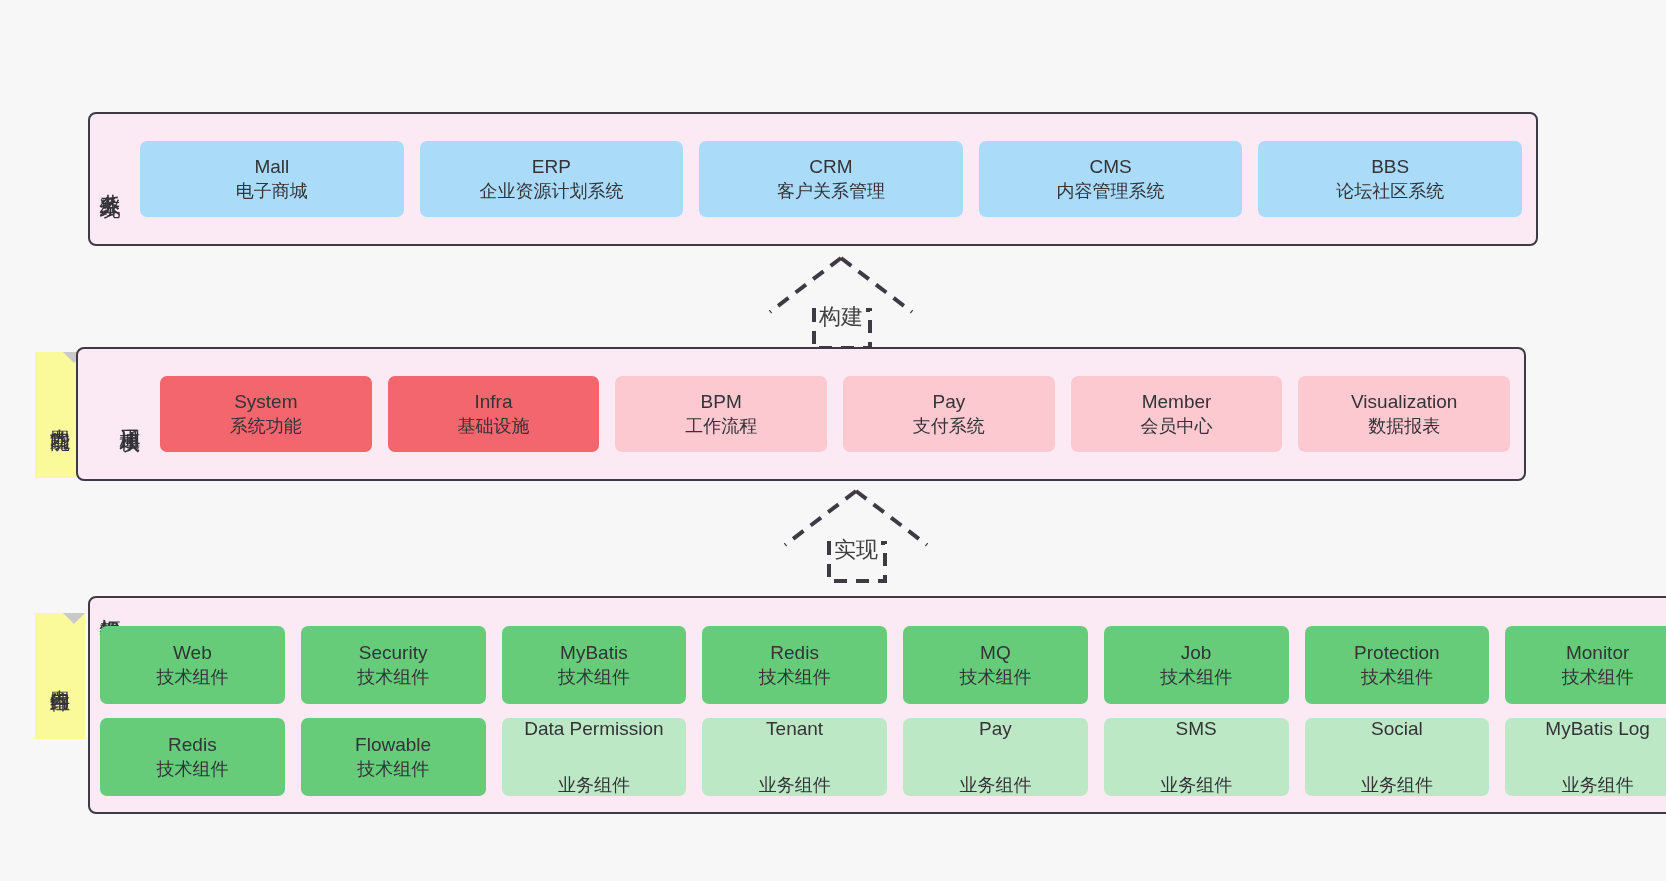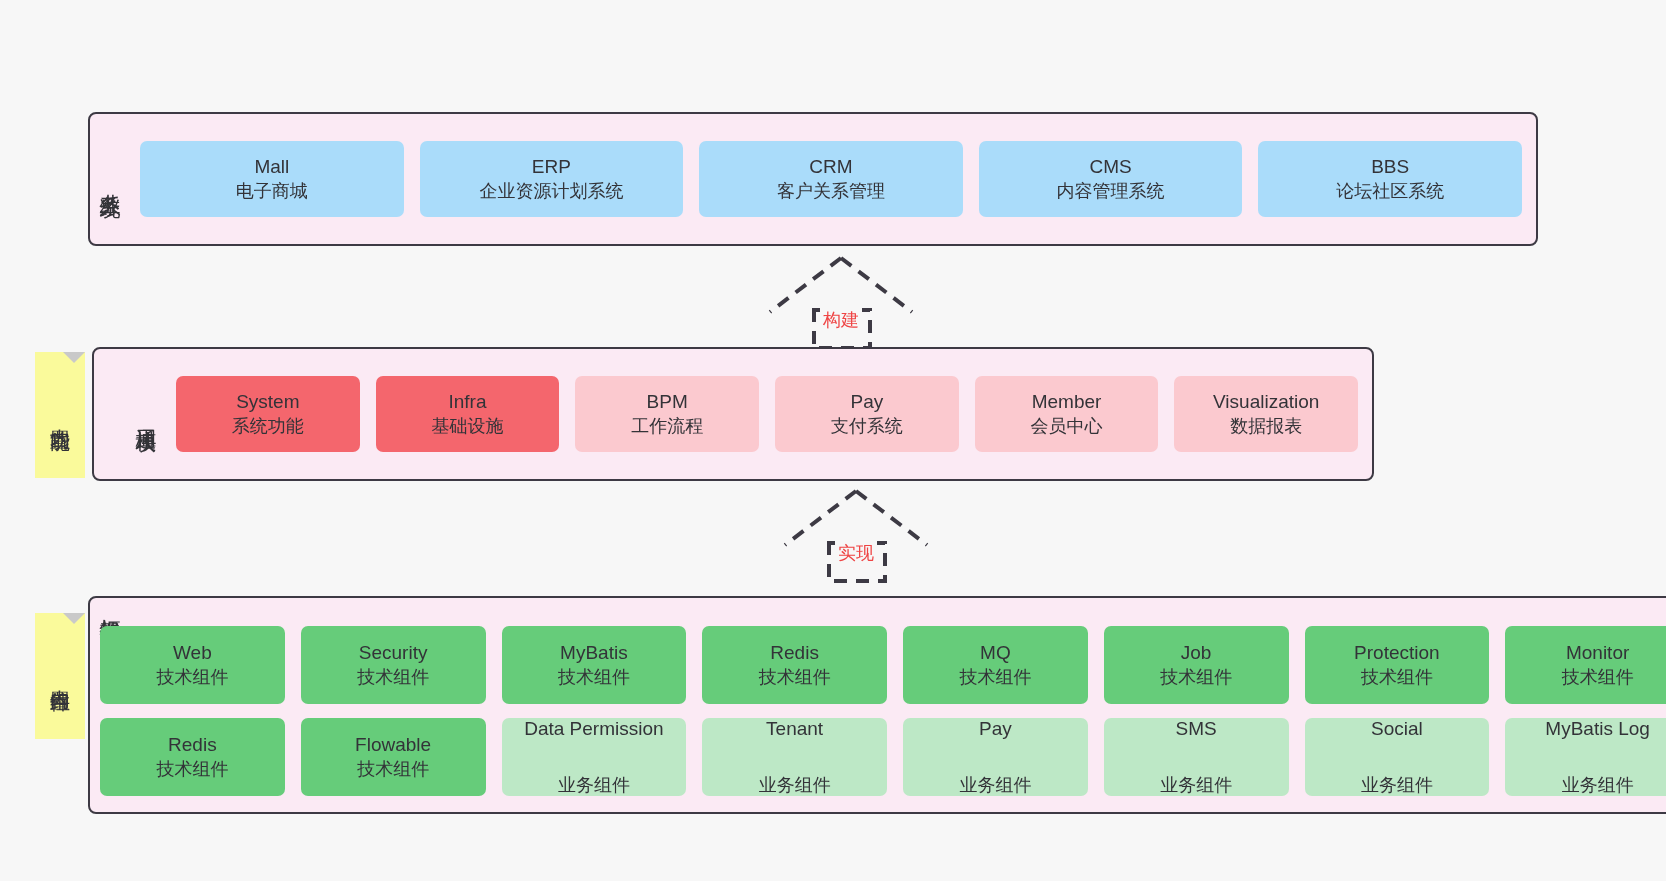--- a/index.html
+++ b/index.html
@@ -71,21 +71,21 @@
     box-sizing: border-box;
     padding: 4px 6px;
   }
   .cell .cell-name { font-size: 19px; }
   .cell .cell-sub  { font-size: 18px; }
 
   
   #layer-business { left: 88px; top: 112px; width: 1450px; height: 134px; }
   #layer-business .cell { height: 76px; }
 
-  #layer-common   { left: 92px; top: 347px; width: 1282px; height: 134px; padding-left: 32px; }
+  #layer-common   { left: 76px; top: 347px; width: 1450px; height: 134px; padding-left: 32px; }
   #layer-common .cell { height: 76px; }
 
   #layer-framework { left: 88px; top: 596px; width: 1618px; height: 218px; flex-direction: column; }
   #layer-framework .layer-body { gap: 14px; }
   #layer-framework .cell { height: 78px; }
 
   
   .fill-blue        { background: #aadcfa; }
   .fill-red         { background: #f4666d; }
   .fill-pink        { background: #fbc9cf; }
@@ -133,22 +133,22 @@
     height: 96px;
   }
   #connector-build   { left: 756px; top: 254px; }
   #connector-realize { left: 771px; top: 487px; }
   .connector svg { display: block; width: 100%; height: 100%; }
   .connector-label {
     position: absolute;
     left: 50%;
     transform: translateX(-50%);
     bottom: 18px;
-    font-size: 18px;
-    color: #ef4444;
+    font-size: 22px;
+    color: #404040;
     background: #f7f7f7;
     padding: 0 3px;
     white-space: nowrap;
     font-family: Liberation Mono, monospace;
   }
 </style>
 </head>
 <body>
 
 <div class="canvas">

